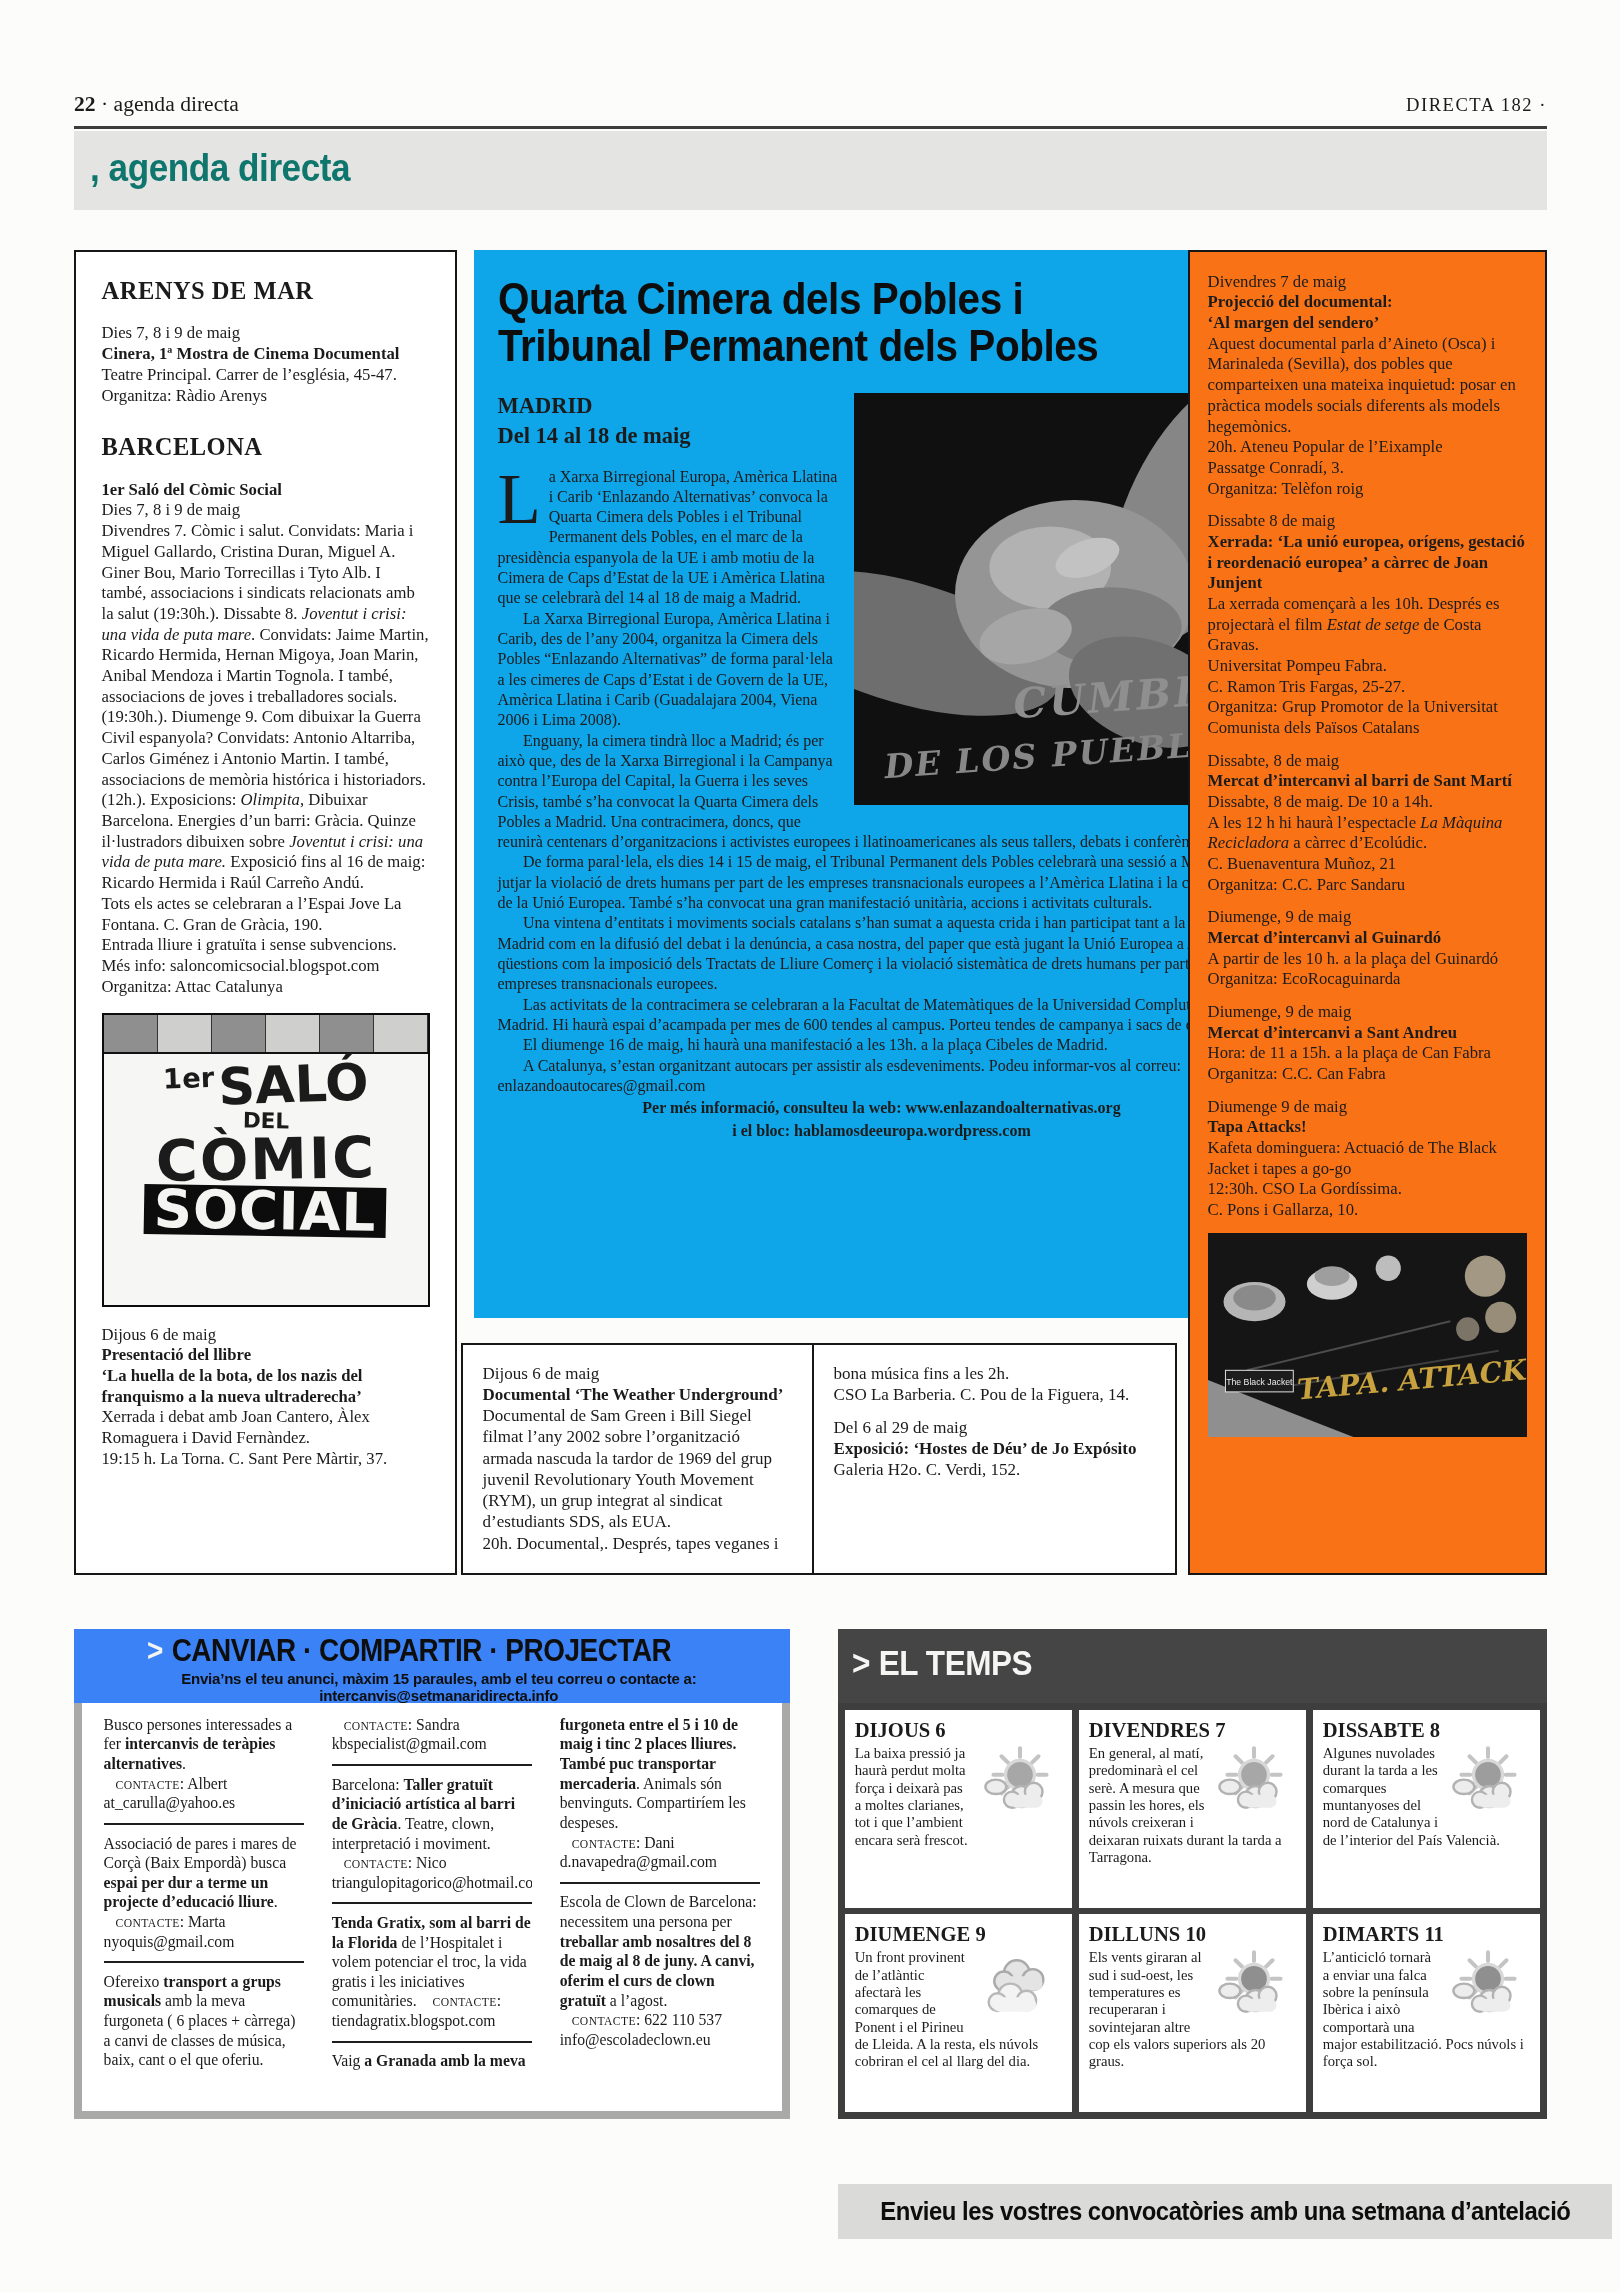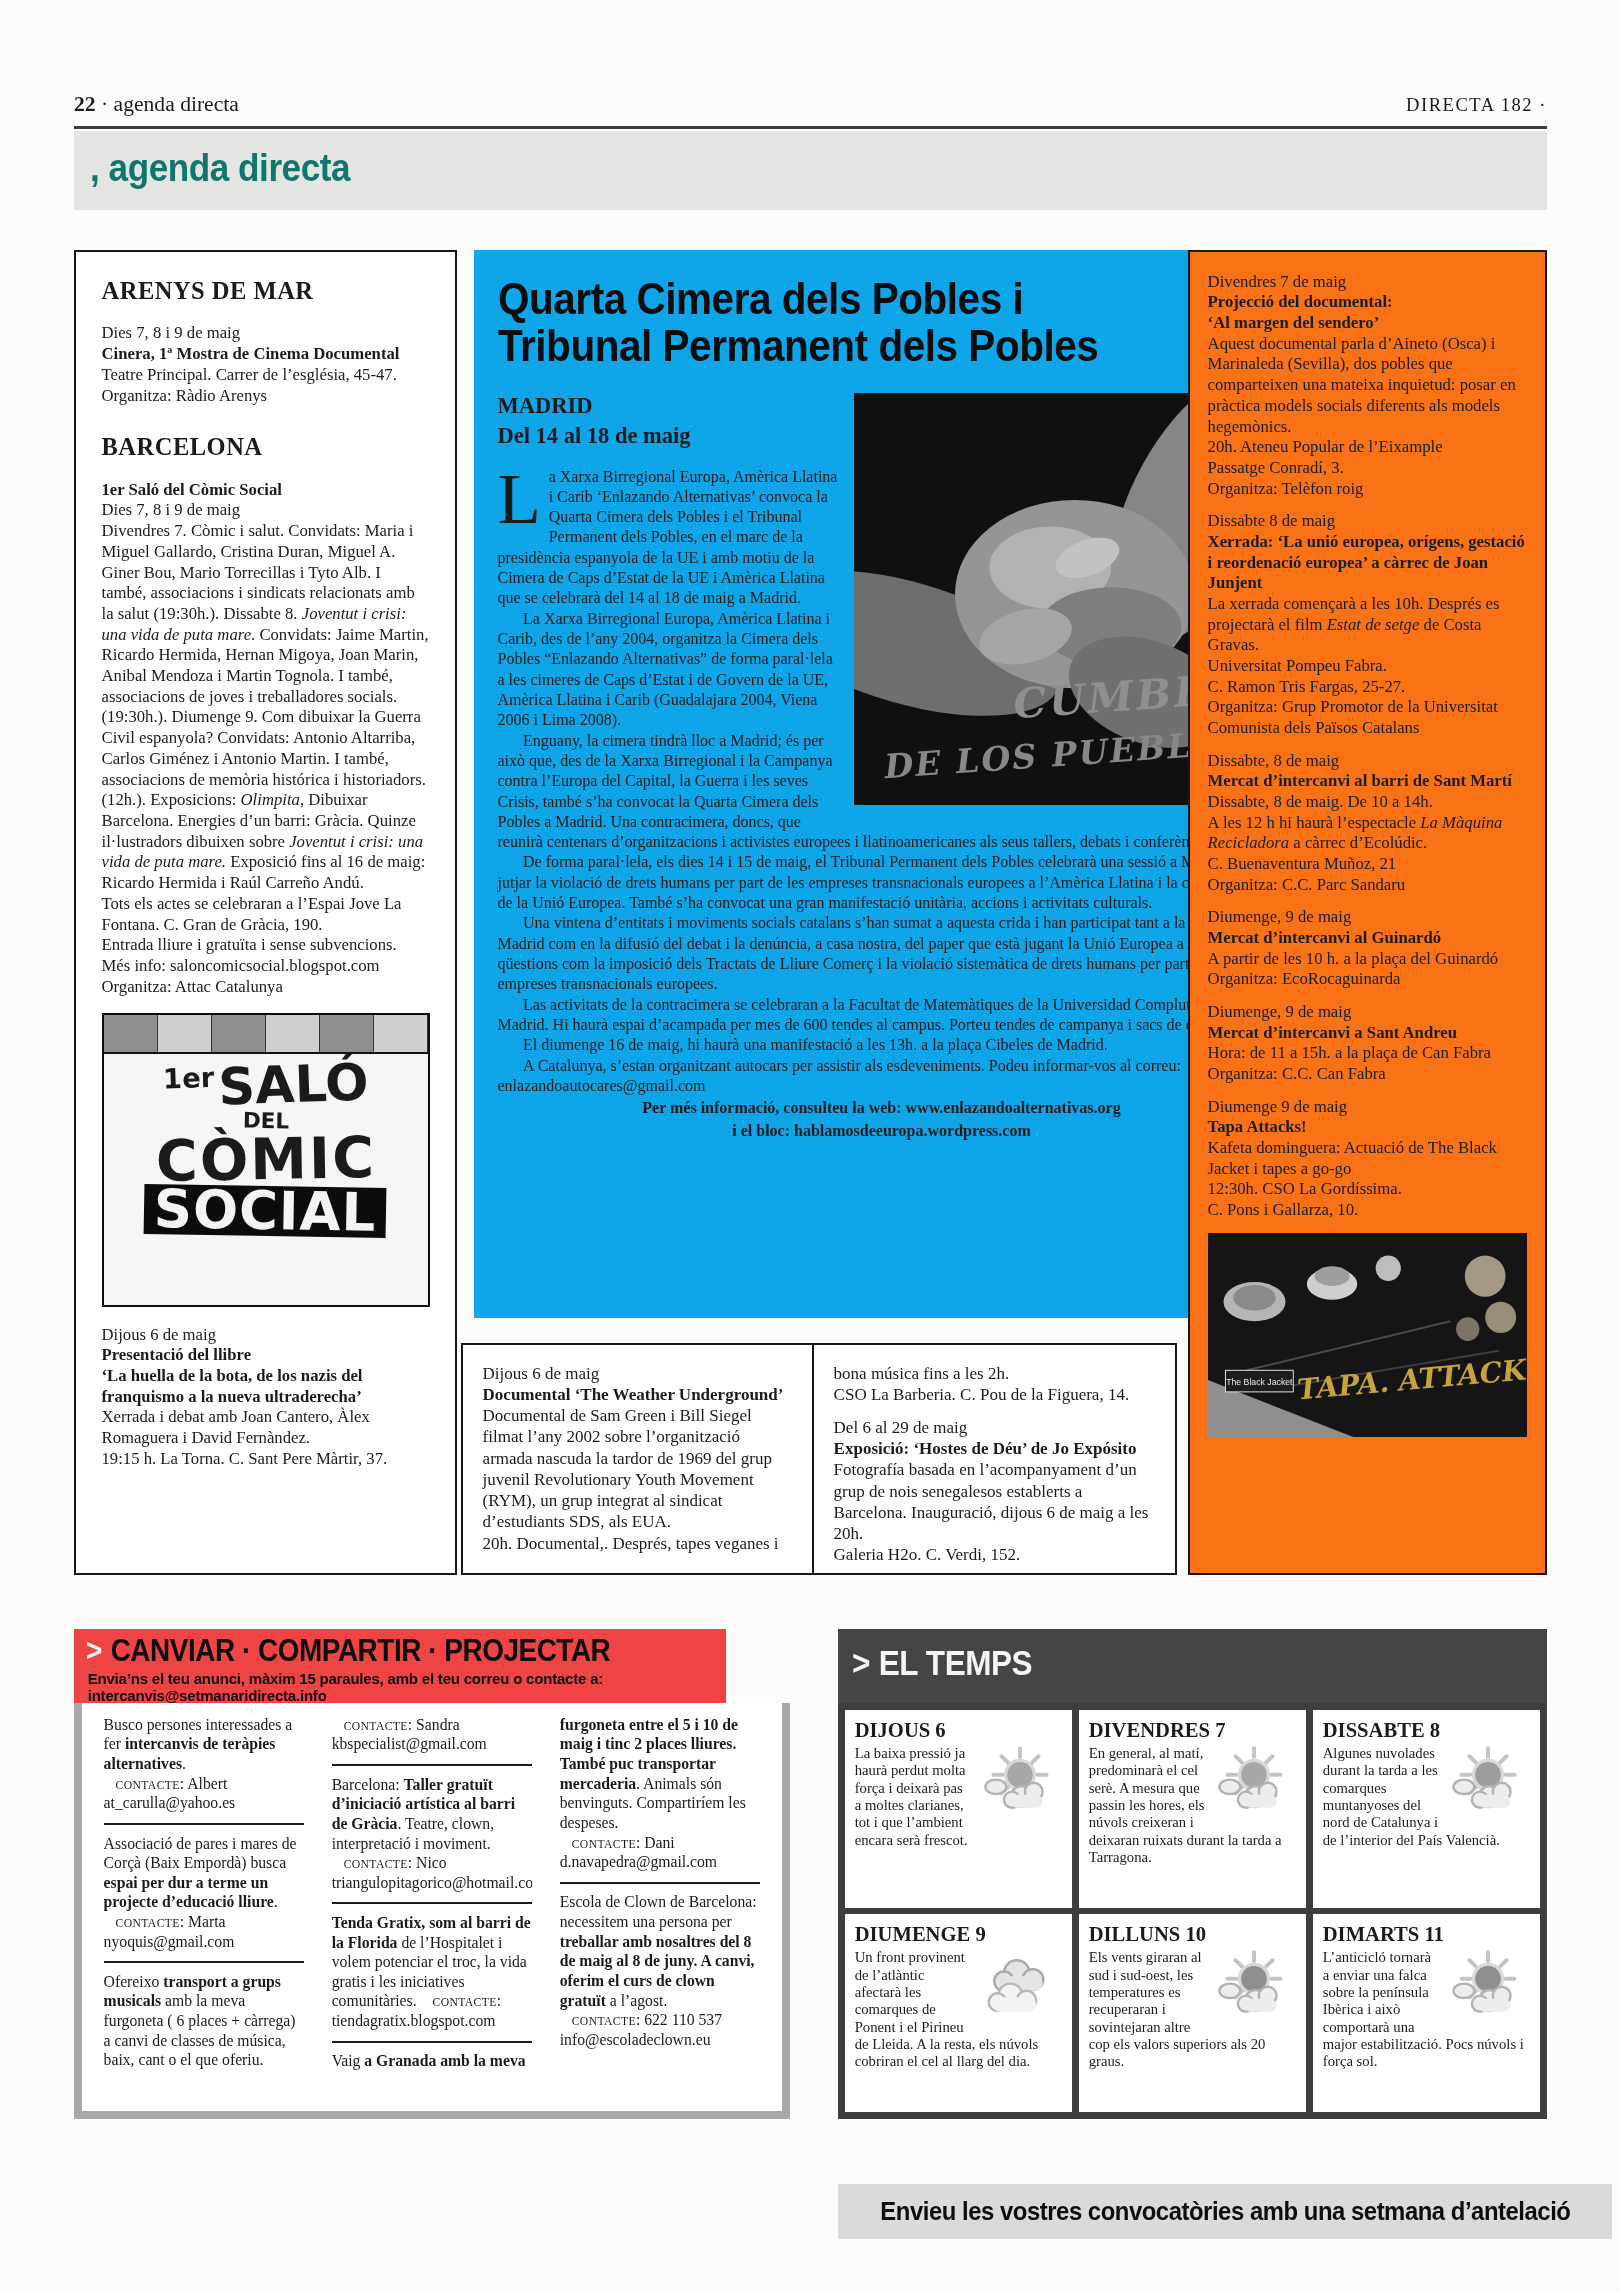--- a/index.html
+++ b/index.html
@@ -64,21 +64,21 @@
   .lower-left { width:351px; border-right:2px solid #161616; padding:17.6px 19.6px; overflow:hidden; }
   .lower-right { flex:1; padding:17.6px 19.6px; overflow:hidden; }
 
   
   .right-box { position:absolute; left:1188px; top:250px; width:359px; height:1325px;
     background:#f97316; border:2px solid #161616; padding:19.6px 17.6px;
     font-size:16.7px; line-height:1.24; overflow:hidden; }
   .tapa-fig { margin-top:11.8px; width:100%; height:204px; }
 
   
-  .canviar-band { position:absolute; left:74px; top:1629px; width:652px; height:74px; background:#ef4444; color:#0e0e0e; }
+  .canviar-band { position:absolute; left:74px; top:1629px; width:716px; height:74px; background:#3b82f6; color:#0e0e0e;text-align:center; }
   .cb-title { padding:3.9px 0 0 11.8px; font-size:31px; }
   .cb-title .gt { color:#f4f4f2; margin-right:9.8px; }
   .cb-sub { padding:1px 0 0 13.7px; font-size:15px; font-family:"Liberation Sans", sans-serif; font-weight:bold; letter-spacing:-0.2px; }
   .canviar-box { position:absolute; left:74px; top:1703px; width:716px; height:416px;
     background:#fff; border:8.8px solid #a9a9a7; border-top:none;
     padding:11.8px 21.6px; display:flex; gap:27.4px; font-size:15.7px; line-height:1.25; overflow:hidden; }
   .ad-col { flex:1; overflow:hidden; }
 
   
   .temps-band { position:absolute; left:838px; top:1629px; width:709px; height:74px; background:#454545; color:#f5f5f3; }
@@ -202,21 +202,20 @@
         <div class="ln b">Documental ‘The Weather Underground’</div>
         <div class="ln">Documental de Sam Green i Bill Siegel filmat l’any 2002 sobre l’organització armada nascuda la tardor de 1969 del grup juvenil Revolutionary Youth Movement (RYM), un grup integrat al sindicat d’estudiants SDS, als EUA.</div>
         <div class="ln">20h. Documental,. Després, tapes veganes i</div>
       </div>
     <div class="lower-right">
         <div class="ln">bona música fins a les 2h.</div>
         <div class="ln">CSO La Barberia.  C. Pou de la Figuera, 14.</div>
         <div class="ln gap"></div>
         <div class="ln">Del 6 al 29 de maig</div>
         <div class="ln b">Exposició: ‘Hostes de Déu’ de Jo Expósito</div>
-        <div class="ln">Fotografía basada en l’acompanyament d’un grup de nois senegalesos establerts a Barcelona. Inauguració, dijous 6 de maig a les 20h.</div>
         <div class="ln">Galeria H2o. C. Verdi, 152.</div>
       </div>
   </section>
 
   <section class="right-box">
     <div>
         <div class="ln">Divendres 7 de maig</div>
         <div class="ln b">Projecció del documental:</div>
         <div class="ln b">‘Al margen del sendero’</div>
         <div class="ln">Aquest documental parla d’Aineto (Osca) i Marinaleda (Sevilla), dos pobles que comparteixen una mateixa inquietud: posar en pràctica models socials diferents als models hegemònics.</div>

